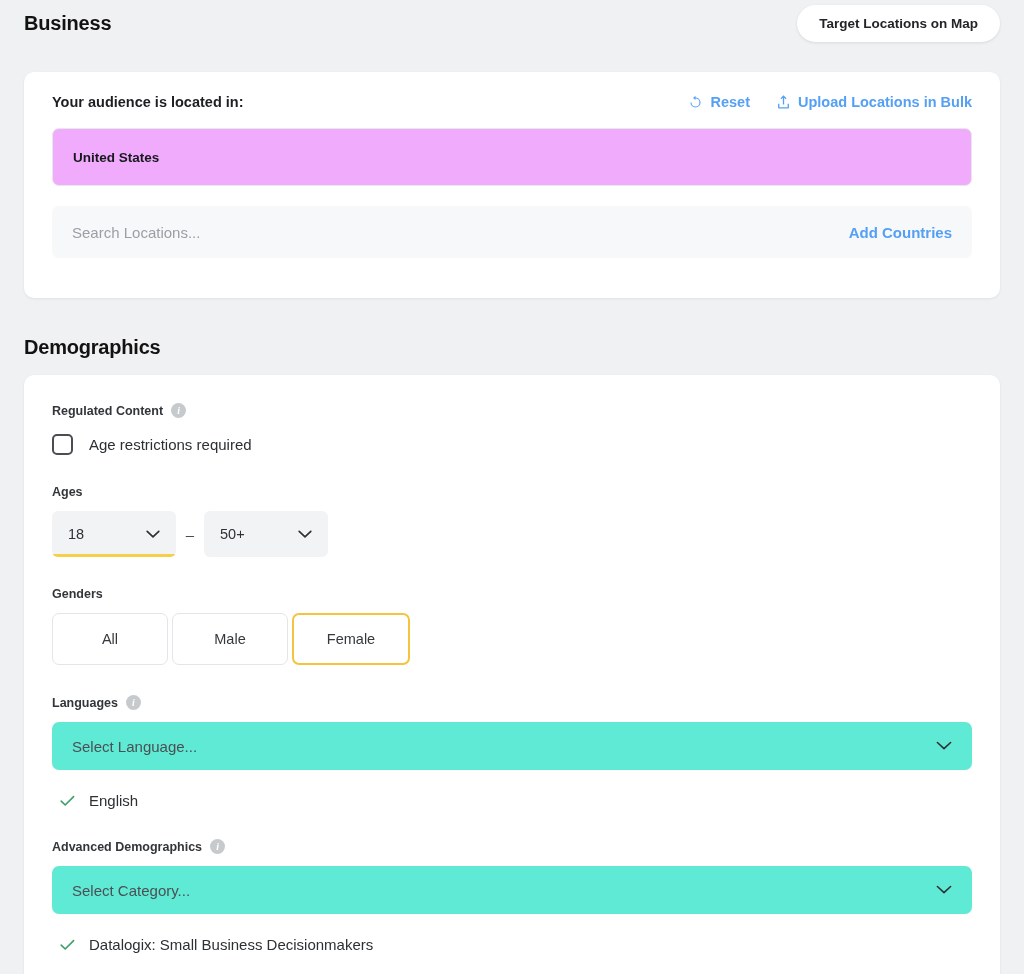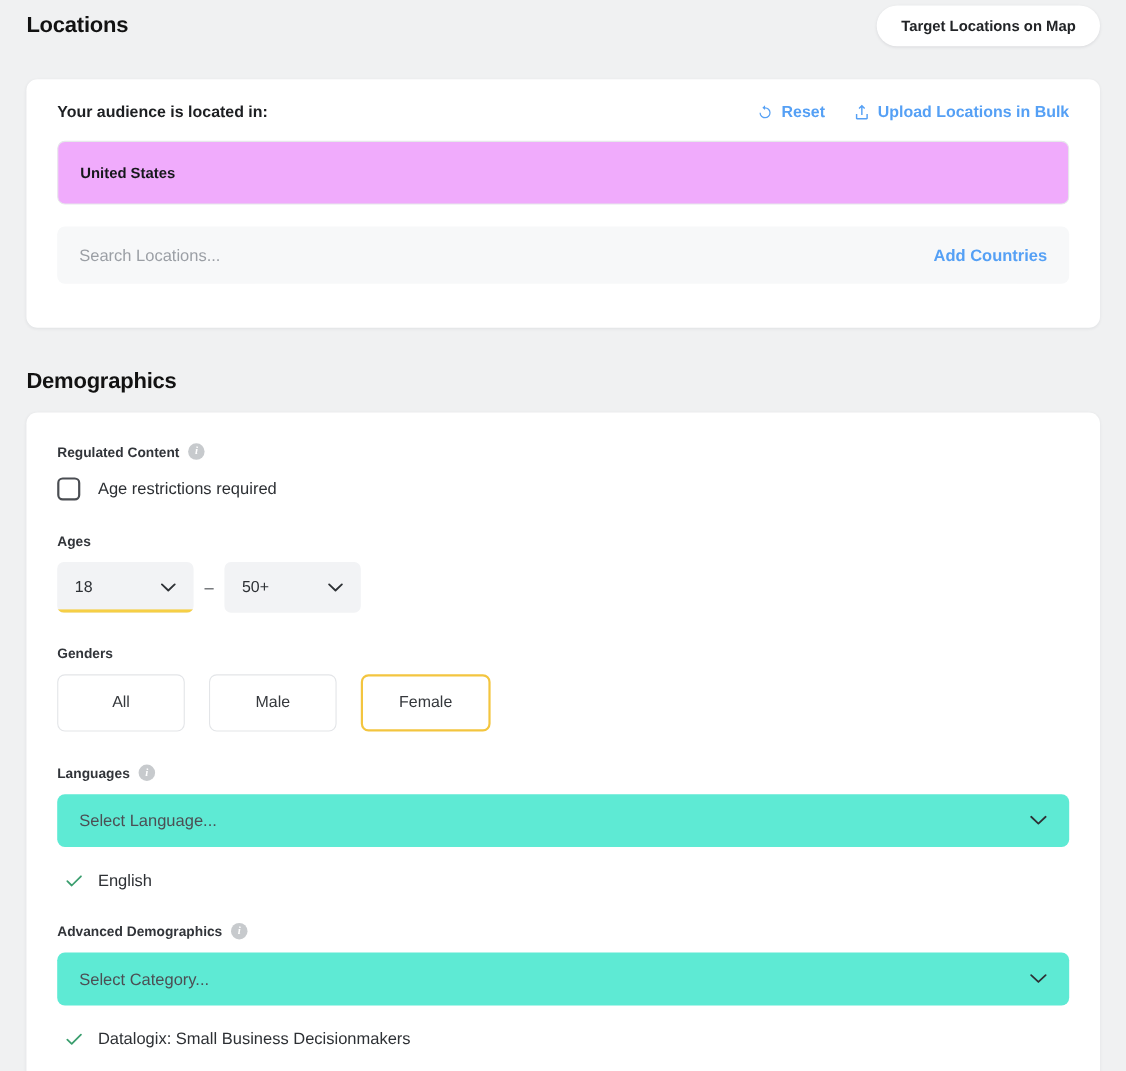--- a/index.html
+++ b/index.html
@@ -198,21 +198,21 @@
   .age-value { font-size: 14.5px; color: #2e3135; }
   .age-dash {
     width: 28px;
     text-align: center;
     color: #4a4d52;
     font-size: 15px;
   }
 
   .chev { display: block; }
 
-  .gender-row { display: flex; gap: 22px; margin-top: 12px; }
+  .gender-row { display: flex; gap: 4px; margin-top: 12px; }
   .gender-btn {
     width: 116px;
     height: 52px;
     border: 1px solid #e3e5e8;
     border-radius: 7px;
     background: #ffffff;
     font-size: 14.5px;
     color: #35383c;
     font-family: "Liberation Sans", sans-serif;
     cursor: pointer;
@@ -244,21 +244,21 @@
   }
   .chosen-text { font-size: 15px; color: #2d3034; }
   .check-icon { display: block; flex: none; }
 </style>
 </head>
 <body>
 
 <div class="page">
 
   <div class="section-head" style="height:46px;">
-    <div class="section-title">Locations</div>
+    <div class="section-title">Business</div>
     <button class="pill-btn">Target Locations on Map</button>
   </div>
 
   <div class="card loc-card">
 
     <div class="loc-top">
       <div class="loc-label">Your audience is located in:</div>
 
       <div class="loc-actions">
         <div class="link-action">

